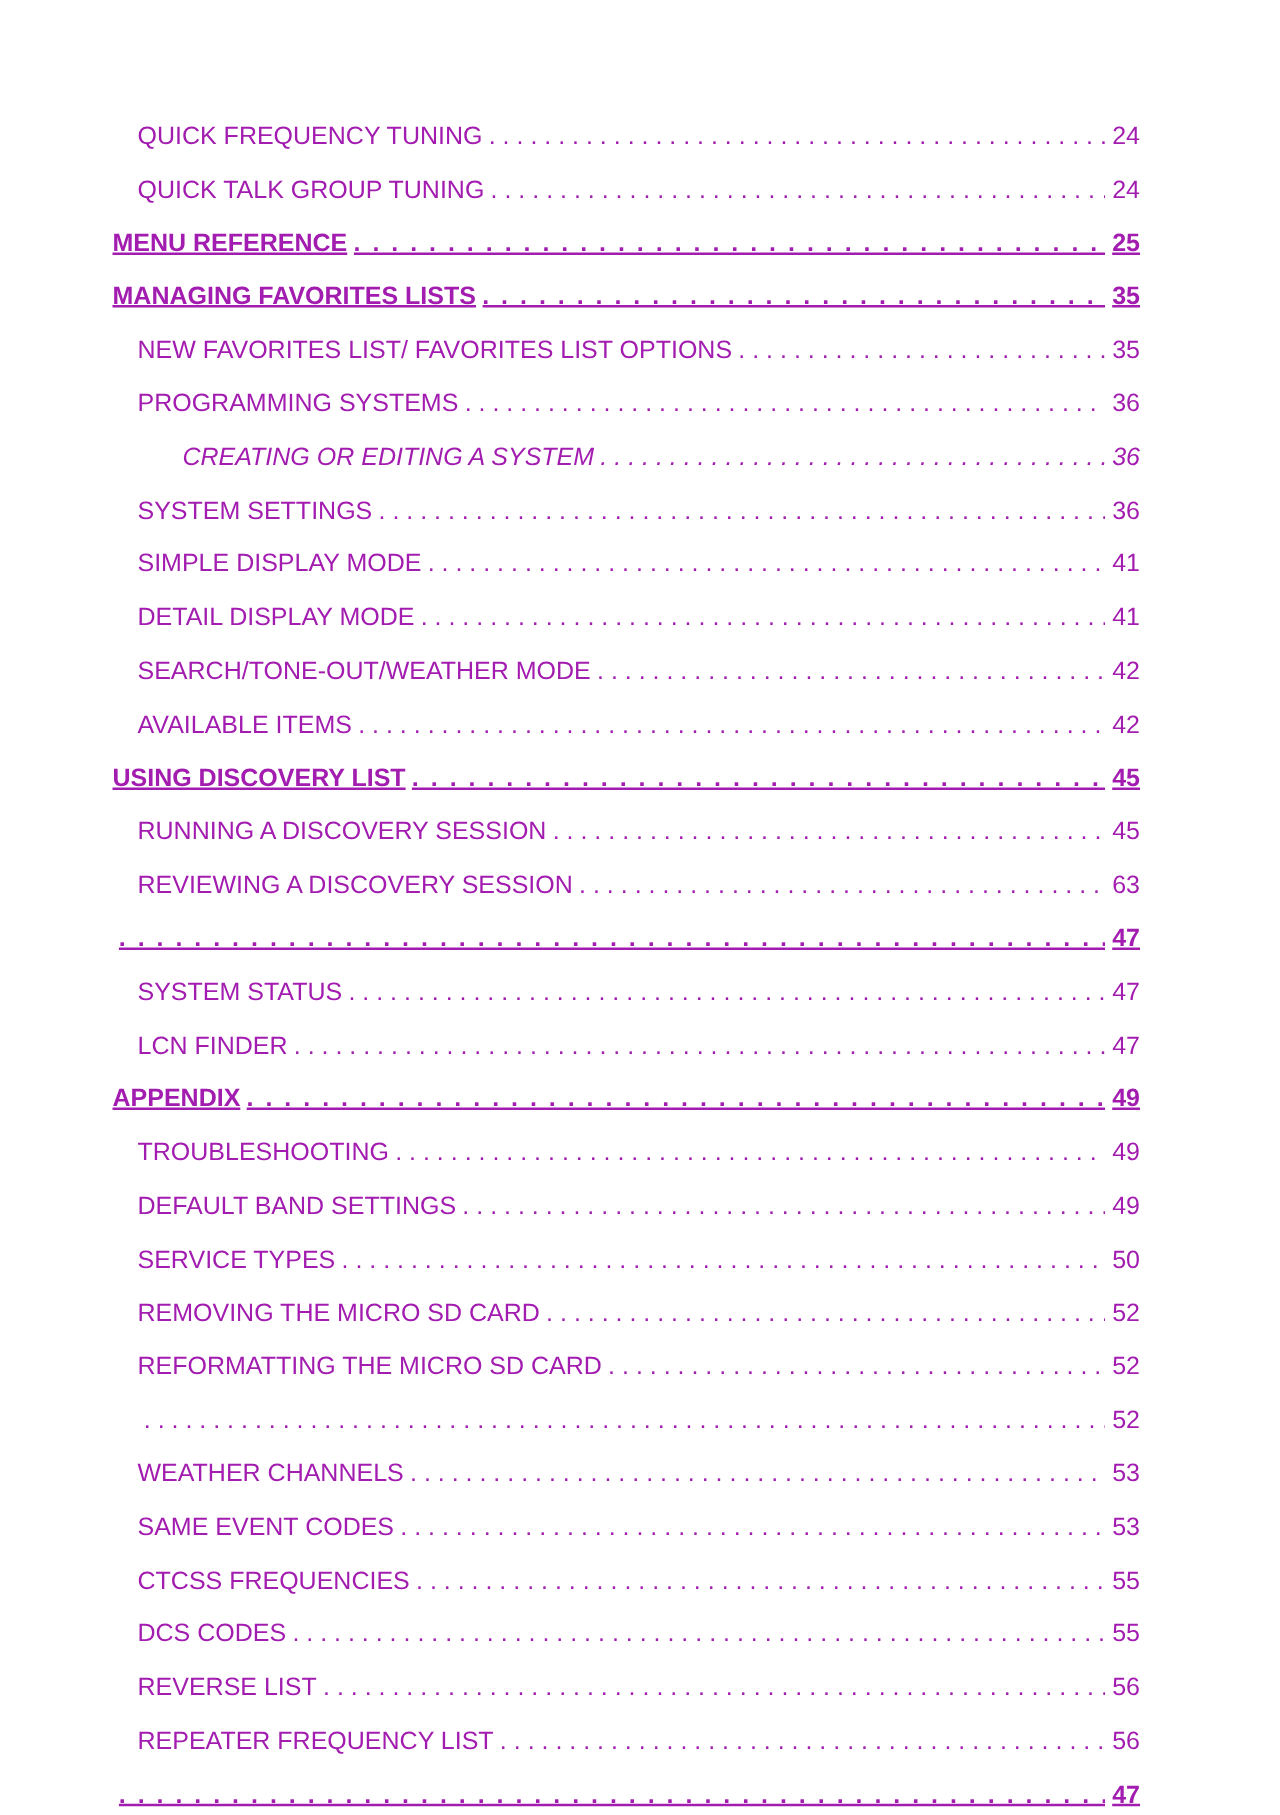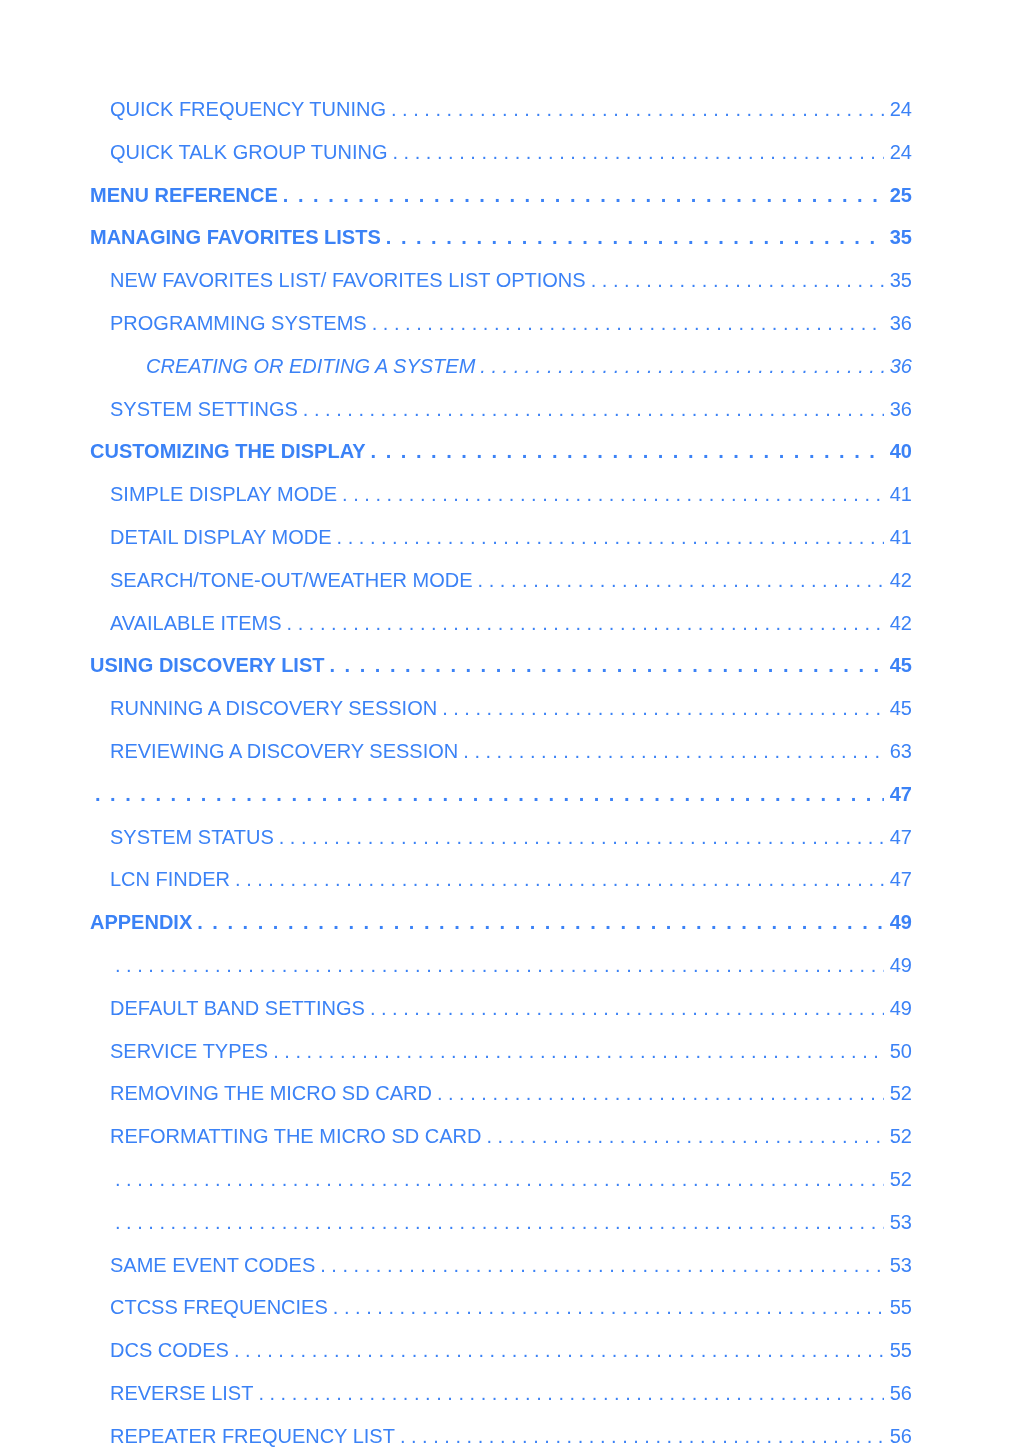--- a/index.html
+++ b/index.html
@@ -8,35 +8,36 @@
     background: #ffffff;
   }
   .page {
     position: relative;
     width: 1024px;
     height: 1452px;
     background: #ffffff;
     box-sizing: border-box;
     padding-top: 82px;
     font-family: "Liberation Sans", sans-serif;
-    color: #3b82f6;
+    color: #a21caf;
   }
   .toc {
     margin-left: 90px;
     margin-right: 112px;
   }
   .toc-entry {
     display: flex;
     align-items: baseline;
     font-size: 20px;
     line-height: 30.8px;
     white-space: nowrap;
   }
   .toc-entry.bold {
     font-weight: bold;
+    text-decoration: underline;
   }
   .toc-entry.italic {
     font-style: italic;
   }
   .toc-entry.level-1 { padding-left: 20px; }
   .toc-entry.level-2 { padding-left: 56px; }
   .toc-label {
     flex: 0 0 auto;
   }
   .toc-leader {
@@ -97,25 +98,20 @@
       <div class="toc-entry level-2 italic">
         <span class="toc-label">CREATING OR EDITING A SYSTEM</span>
         <span class="toc-leader"></span>
         <span class="toc-page">36</span>
       </div>
       <div class="toc-entry level-1">
         <span class="toc-label">SYSTEM SETTINGS</span>
         <span class="toc-leader"></span>
         <span class="toc-page">36</span>
       </div>
-      <div class="toc-entry level-0 bold">
-        <span class="toc-label">CUSTOMIZING THE DISPLAY</span>
-        <span class="toc-leader"></span>
-        <span class="toc-page">40</span>
-      </div>
       <div class="toc-entry level-1">
         <span class="toc-label">SIMPLE DISPLAY MODE</span>
         <span class="toc-leader"></span>
         <span class="toc-page">41</span>
       </div>
       <div class="toc-entry level-1">
         <span class="toc-label">DETAIL DISPLAY MODE</span>
         <span class="toc-leader"></span>
         <span class="toc-page">41</span>
       </div>
@@ -157,20 +153,21 @@
         <span class="toc-label">LCN FINDER</span>
         <span class="toc-leader"></span>
         <span class="toc-page">47</span>
       </div>
       <div class="toc-entry level-0 bold">
         <span class="toc-label">APPENDIX</span>
         <span class="toc-leader"></span>
         <span class="toc-page">49</span>
       </div>
       <div class="toc-entry level-1">
+        <span class="toc-label">TROUBLESHOOTING</span>
         <span class="toc-leader"></span>
         <span class="toc-page">49</span>
       </div>
       <div class="toc-entry level-1">
         <span class="toc-label">DEFAULT BAND SETTINGS</span>
         <span class="toc-leader"></span>
         <span class="toc-page">49</span>
       </div>
       <div class="toc-entry level-1">
         <span class="toc-label">SERVICE TYPES</span>
@@ -185,20 +182,21 @@
       <div class="toc-entry level-1">
         <span class="toc-label">REFORMATTING THE MICRO SD CARD</span>
         <span class="toc-leader"></span>
         <span class="toc-page">52</span>
       </div>
       <div class="toc-entry level-1">
         <span class="toc-leader"></span>
         <span class="toc-page">52</span>
       </div>
       <div class="toc-entry level-1">
+        <span class="toc-label">WEATHER CHANNELS</span>
         <span class="toc-leader"></span>
         <span class="toc-page">53</span>
       </div>
       <div class="toc-entry level-1">
         <span class="toc-label">SAME EVENT CODES</span>
         <span class="toc-leader"></span>
         <span class="toc-page">53</span>
       </div>
       <div class="toc-entry level-1">
         <span class="toc-label">CTCSS FREQUENCIES</span>

